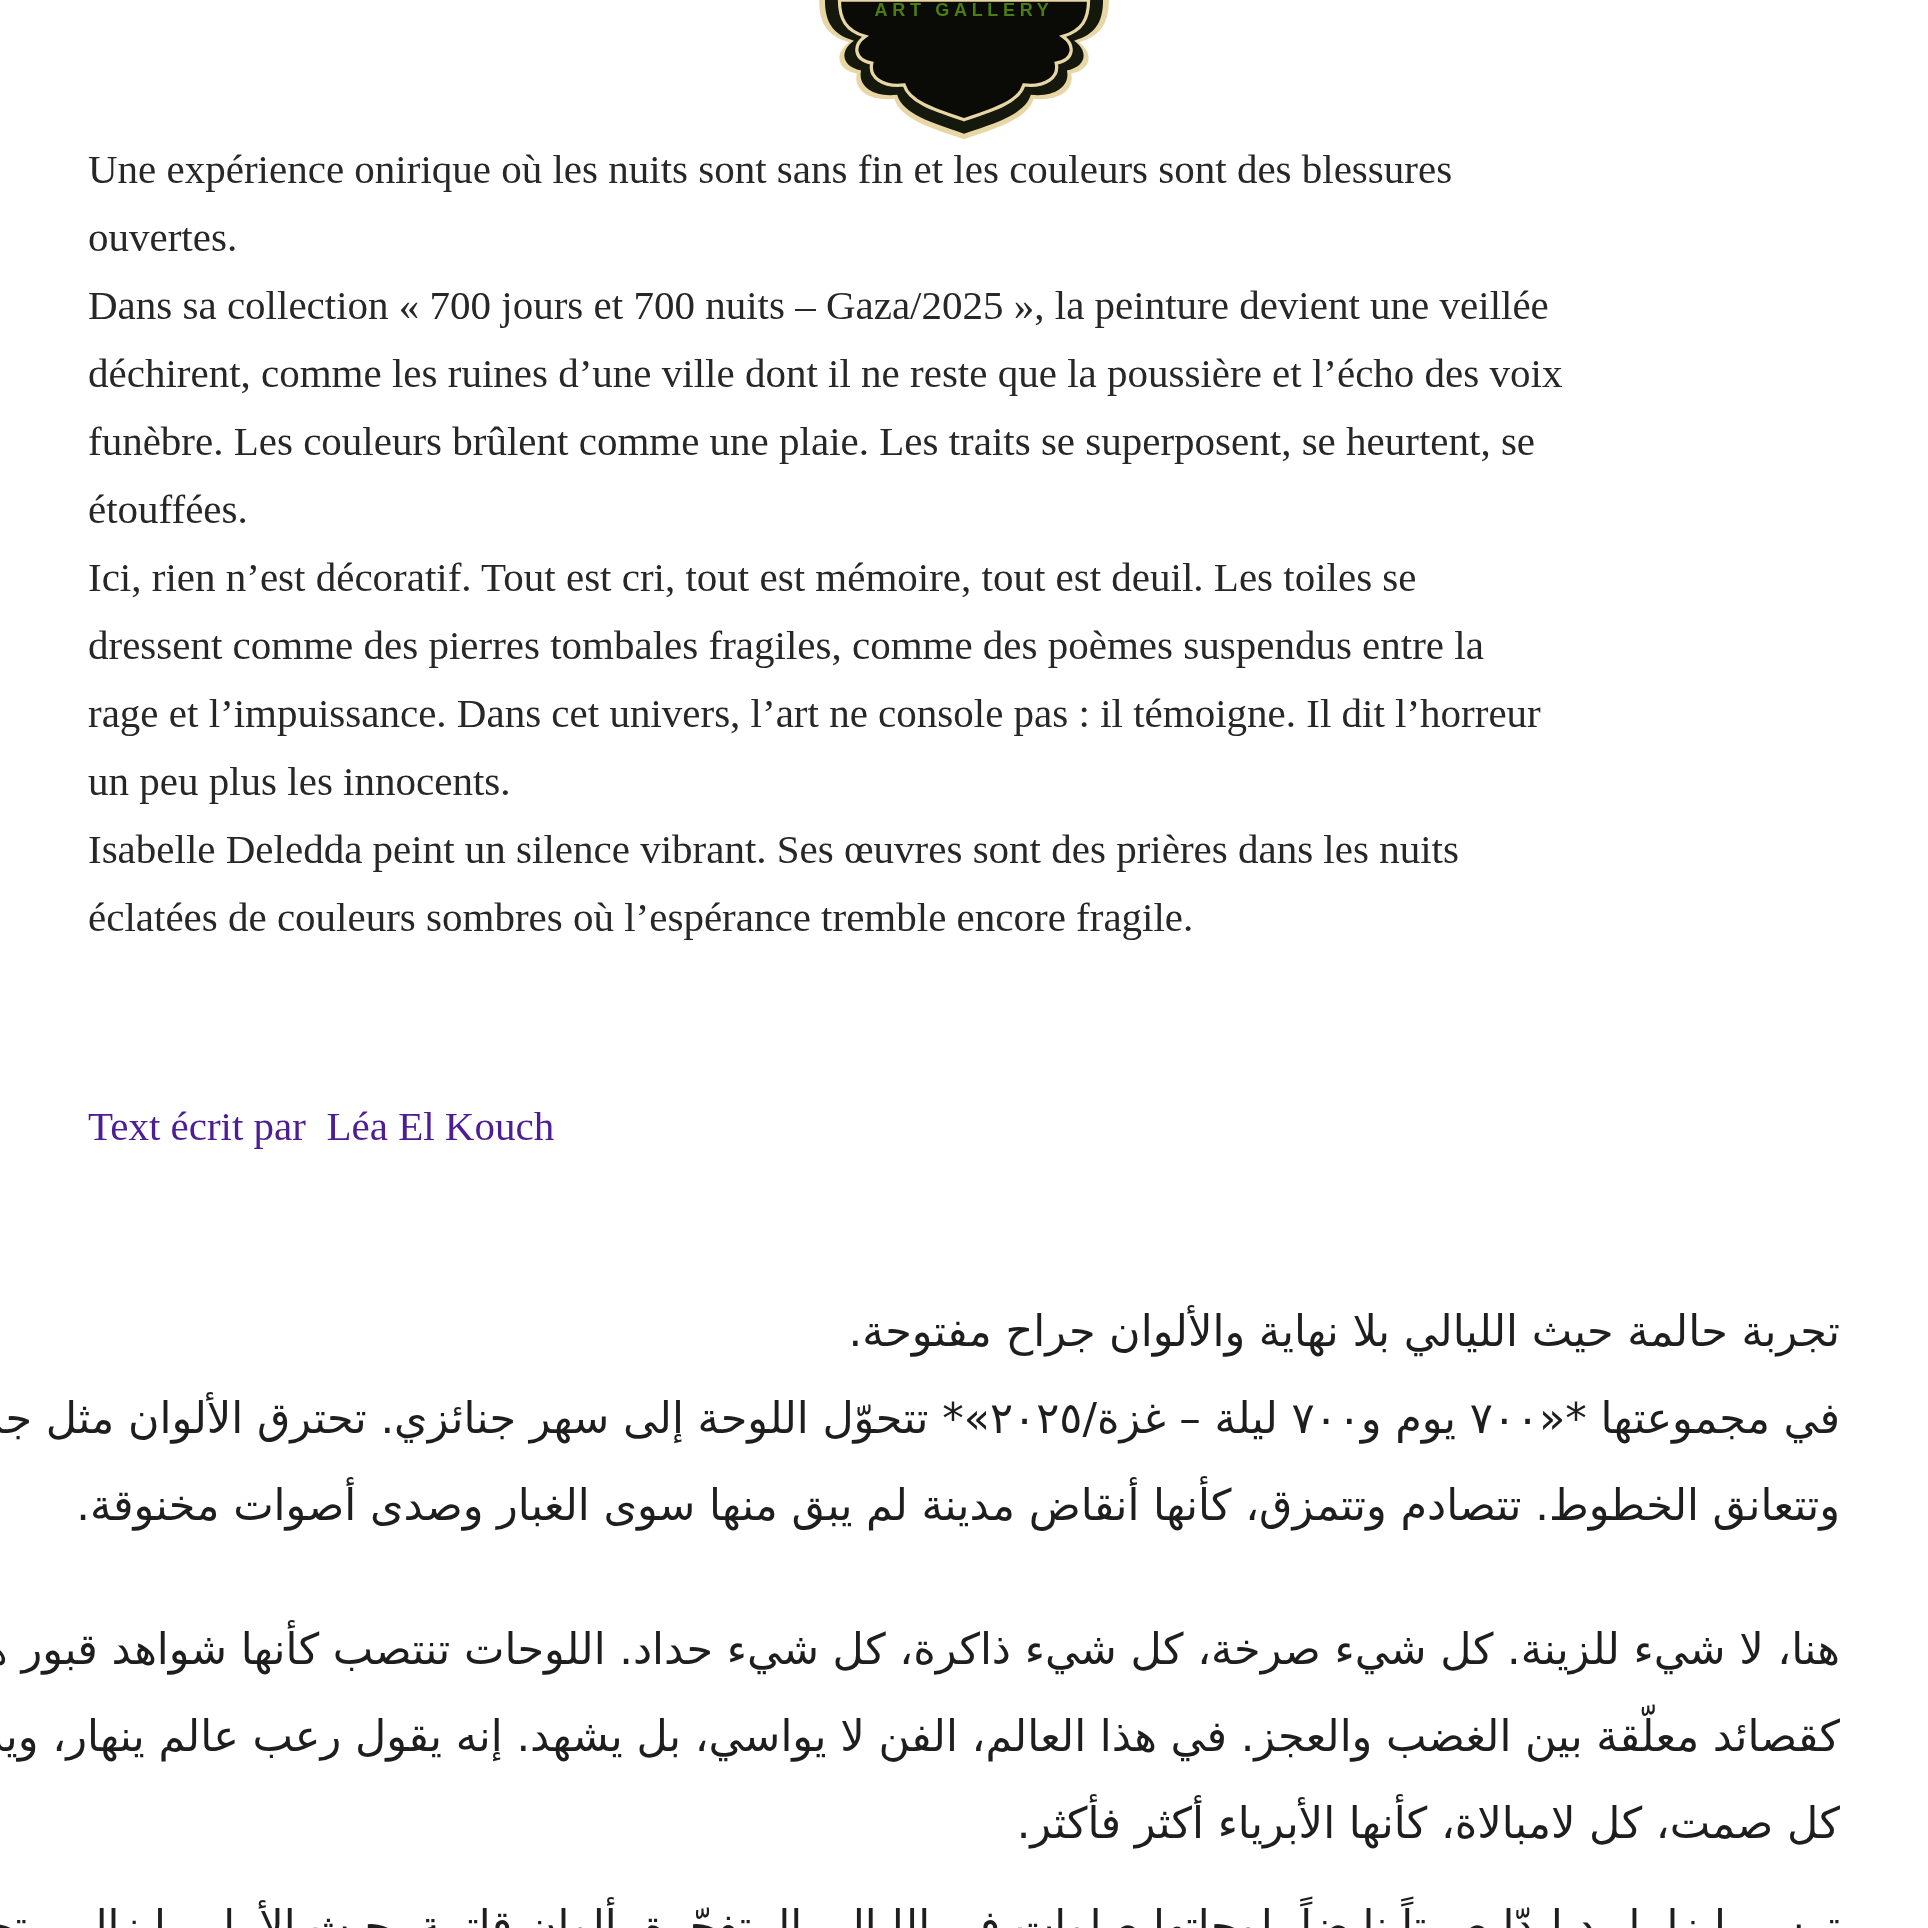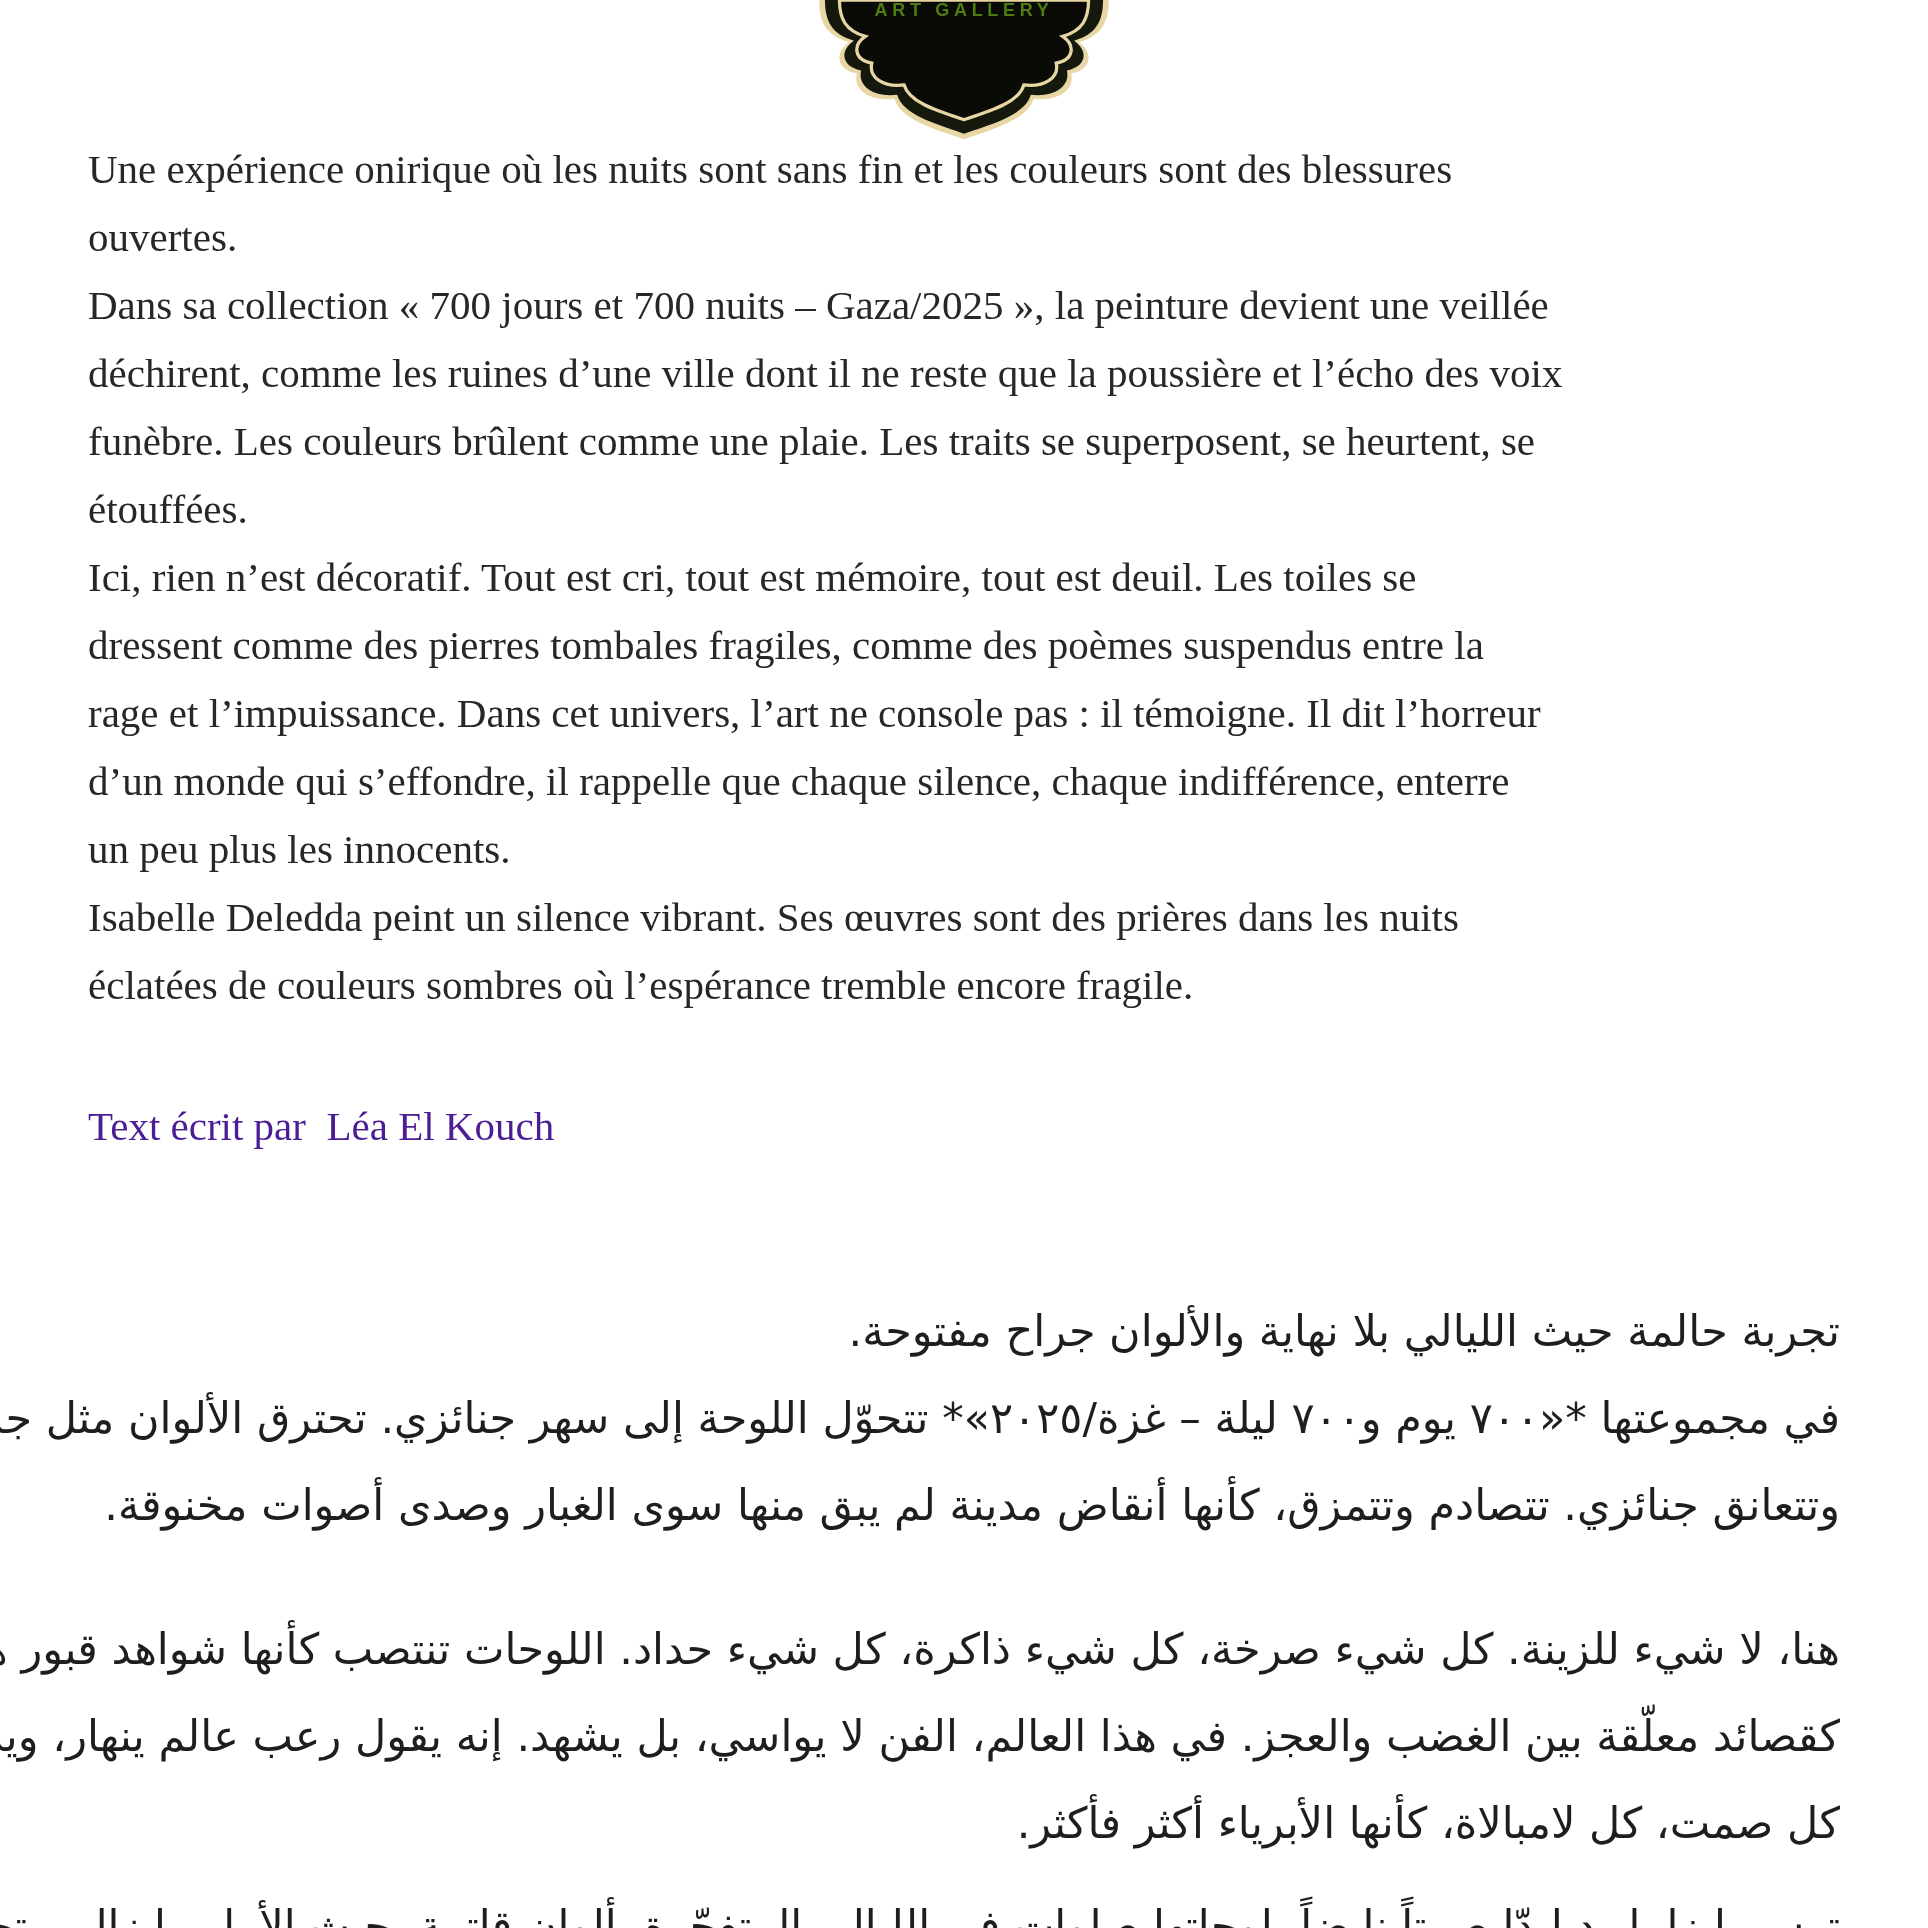--- a/index.html
+++ b/index.html
@@ -106,32 +106,31 @@
 <div class="fr-block">
     <div class="line">Une expérience onirique où les nuits sont sans fin et les couleurs sont des blessures</div>
     <div class="line">ouvertes.</div>
     <div class="line">Dans sa collection « 700 jours et 700 nuits – Gaza/2025 », la peinture devient une veillée</div>
     <div class="line">déchirent, comme les ruines d’une ville dont il ne reste que la poussière et l’écho des voix</div>
     <div class="line">funèbre. Les couleurs brûlent comme une plaie. Les traits se superposent, se heurtent, se</div>
     <div class="line">étouffées.</div>
     <div class="line">Ici, rien n’est décoratif. Tout est cri, tout est mémoire, tout est deuil. Les toiles se</div>
     <div class="line">dressent comme des pierres tombales fragiles, comme des poèmes suspendus entre la</div>
     <div class="line">rage et l’impuissance. Dans cet univers, l’art ne console pas : il témoigne. Il dit l’horreur</div>
-    <div class="line">d’un monde qui s’effondre, il rappelle que chaque silence, chaque indifférence, enterre</div>
     <div class="line">un peu plus les innocents.</div>
     <div class="line">Isabelle Deledda peint un silence vibrant. Ses œuvres sont des prières dans les nuits</div>
     <div class="line">éclatées de couleurs sombres où l’espérance tremble encore fragile.</div>
   </div>
 
 <div class="author-line">Text écrit par  Léa El Kouch</div>
 
 <div class="ar-block ar-1">
     <div class="line">تجربة حالمة حيث الليالي بلا نهاية والألوان جراح مفتوحة.</div>
     <div class="line">في مجموعتها *«٧٠٠ يوم و٧٠٠ ليلة – غزة/٢٠٢٥»* تتحوّل اللوحة إلى سهر جنائزي. تحترق الألوان مثل جرح نازف،</div>
-    <div class="line">وتتعانق جنائزي. تتصادم وتتمزق، كأنها أنقاض مدينة لم يبق منها سوى الغبار وصدى أصوات مخنوقة.</div>
+    <div class="line">وتتعانق الخطوط. تتصادم وتتمزق، كأنها أنقاض مدينة لم يبق منها سوى الغبار وصدى أصوات مخنوقة.</div>
   </div>
 
 <div class="ar-block ar-2">
     <div class="line">هنا، لا شيء للزينة. كل شيء صرخة، كل شيء ذاكرة، كل شيء حداد. اللوحات تنتصب كأنها شواهد قبور هشّة،</div>
     <div class="line">كقصائد معلّقة بين الغضب والعجز. في هذا العالم، الفن لا يواسي، بل يشهد. إنه يقول رعب عالم ينهار، ويذكّر بأن</div>
     <div class="line">كل صمت، كل لامبالاة، كأنها الأبرياء أكثر فأكثر.</div>
   </div>
 
 <div class="ar-block ar-partial">
   <div class="line">ترسم إيزابيل ديليدّا صمتاً نابضاً. لوحاتها صلوات في الليالي المتفجّرة بألوان قاتمة، حيث الأمل ما زال يرتجف هشًّا</div>

